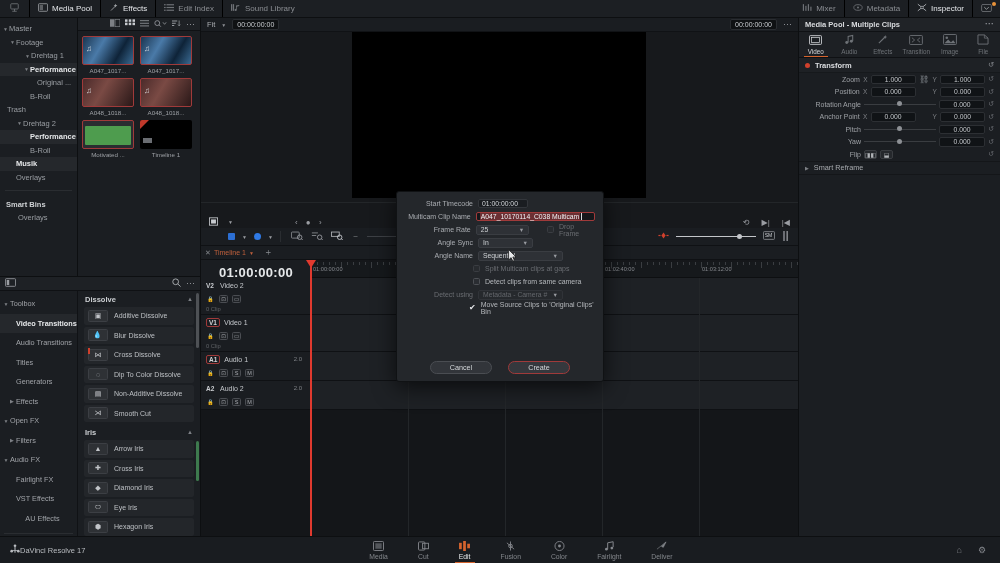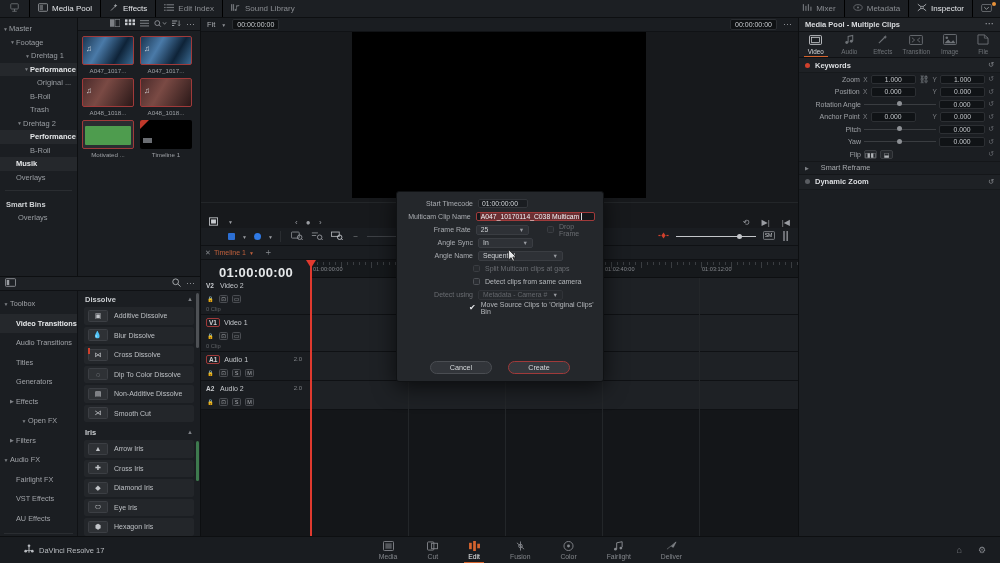--- a/index.html
+++ b/index.html
@@ -151,21 +151,21 @@
   .slider { flex:1; height:9px; position:relative; }
   .slider:before {
     content:""; position:absolute; left:0; right:0; top:4px; height:1px; background:#3a3d41;
   }
   .slider:after {
     content:""; position:absolute; left:46%; top:1.5px; width:5px; height:5px;
     border-radius:50%; background:#8d9095;
   }
   .linkico { color:#9aa0a6; font-size:8px; }
   .sub-head {
-    height:14px; display:flex; align-items:center; gap:12px; padding:0 6px;
+    height:14px; display:flex; align-items:center; gap:5px; padding:0 6px;
     font-size:7.3px; color:#a7aaae; border-top:1px solid #141619; border-bottom:1px solid #141619;
   }
   .flipbtn {
     width:13px; height:9.5px; border:1px solid #3a3d41; border-radius:2px;
     background:#25282c; display:inline-flex; align-items:center; justify-content:center;
     font-size:6px; color:#b0b3b7;
   }
 
   
   .tl-tabsbar {
@@ -277,21 +277,21 @@
   }
   .fx-redbar { position:absolute; left:4px; top:2px; width:2px; height:6px; background:#d0402c;}
   .fx-scroll { position:absolute; right:1px; top:2px; width:3px; height:55px; background:#4e5155; border-radius:2px;}
   .fx-scroll2 { position:absolute; right:1px; top:150px; width:3px; height:40px; background:#3e7a4e; border-radius:2px;}
 
   
   .pagebar {
     position:absolute; left:0; bottom:0; width:1000px; height:27px;
     background:#191c20; border-top:1px solid #0d0f11; display:flex; align-items:center;
   }
-  .brand { display:flex; align-items:center; gap:5px; padding-left:24px; font-size:7.5px; color:#b9bcc0;}
+  .brand { display:flex; align-items:center; padding-left:10px; font-size:7.5px; color:#b9bcc0;}
   .pages { display:flex; gap:22px; margin:0 auto; }
   .page {
     display:flex; flex-direction:column; align-items:center; gap:1px;
     font-size:6.8px; color:#84878c; position:relative; padding:0 4px;
   }
   .page.active { color:#e6e8ea; }
   .page.active:after{
     content:""; position:absolute; left:0; right:0; bottom:-4px; height:1.5px; background:#d4642e;
   }
   .pb-right { display:flex; gap:16px; padding-right:14px; color:#84878c; font-size:9px;}
@@ -477,21 +477,21 @@
           <span>Performance</span>
         </div>
         <div class="bin-row" style="padding-left: 30px;">
           <span class="caret"></span>
           <span>Original ...</span>
         </div>
         <div class="bin-row" style="padding-left: 23px;">
           <span class="caret"></span>
           <span>B-Roll</span>
         </div>
-        <div class="bin-row" style="padding-left: 23px;">
+        <div class="bin-row" style="">
           <span class="caret"></span>
           <span>Trash</span>
         </div>
         <div class="bin-row" style="padding-left: 16px;">
           <span class="caret">▼</span>
           <span>Drehtag 2</span>
         </div>
         <div class="bin-row sel" style="padding-left: 23px;">
           <span class="caret"></span>
           <span>Performance</span>
@@ -667,21 +667,21 @@
           <span><svg width="12" height="11" viewBox="0 0 13 12">
               <path d="M1 1h7l4 3.5V11H1z" fill="none" stroke="currentColor"></path>
               <path d="M8 1v3.5h4" fill="none" stroke="currentColor" stroke-width=".8"></path>
             </svg></span>
           <span>File</span>
         </div>
       </div>
 
     <div class="sect-head">
       <span class="toggle-dot"></span>
-      <span>Keywords</span>
+      <span>Transform</span>
       <span class="reset-ico">↺</span>
     </div>
     <div id="transform-rows">
         <div class="prop">
           <span class="lbl">Zoom</span>
           <span class="ax">X</span>
           <span class="numf">1.000</span>
           <span class="linkico">⛓</span>
           <span class="ax">Y</span>
           <span class="numf">1.000</span>
@@ -729,25 +729,20 @@
           <span class="flipbtn">⬓</span>
           <span style="flex:1"></span>
           <span class="reset-ico">↺</span>
         </div>
       </div>
 
     <div id="insp-sections">
         <div class="sub-head">
           <span style="font-size:5px;color:#7d8085;">▶</span>
           <span>Smart Reframe</span>
-        </div>
-        <div class="sect-head">
-          <span class="toggle-dot off"></span>
-          <span>Dynamic Zoom</span>
-          <span class="reset-ico">↺</span>
         </div>
       </div>
   </div>
 
   <div class="tl-toolbar">
     <span style="width:12px;"></span>
     <span class="sq" style="background:#2c6fd4;"></span>
     <span style="font-size:5px;color:#9a9da2;">▼</span>
     <span class="sq" style="background:#2f7ae5;border-radius:50%;"></span>
     <span style="font-size:5px;color:#9a9da2;">▼</span>
@@ -995,41 +990,41 @@
             <span>Titles</span>
           </div>
           <div class="fx-item" style="padding-left: 8px;">
             <span class="caret"></span>
             <span>Generators</span>
           </div>
           <div class="fx-item" style="padding-left: 8px;">
             <span class="caret">▶</span>
             <span>Effects</span>
           </div>
-          <div class="fx-item" style="padding-left: 20px;">
+          <div class="fx-item" style="padding-left: 2px;">
             <span class="caret">▼</span>
             <span>Open FX</span>
           </div>
           <div class="fx-item" style="padding-left: 8px;">
             <span class="caret">▶</span>
             <span>Filters</span>
           </div>
           <div class="fx-item" style="padding-left: 2px;">
             <span class="caret">▼</span>
             <span>Audio FX</span>
           </div>
           <div class="fx-item" style="padding-left: 8px;">
             <span class="caret"></span>
             <span>Fairlight FX</span>
           </div>
           <div class="fx-item" style="padding-left: 8px;">
             <span class="caret"></span>
             <span>VST Effects</span>
           </div>
-          <div class="fx-item" style="padding-left: 8px;">
+          <div class="fx-item" style="padding-left: 0; justify-content: center;">
             <span class="caret"></span>
             <span>AU Effects</span>
           </div>
           <div class="fx-sep"></div>
         </div>
       <div class="fx-right" id="fx-groups">
         <div class="fx-scroll"></div>
         <div class="fx-scroll2"></div>
       <div class="fx-grouphead">
             <span>Dissolve</span>

